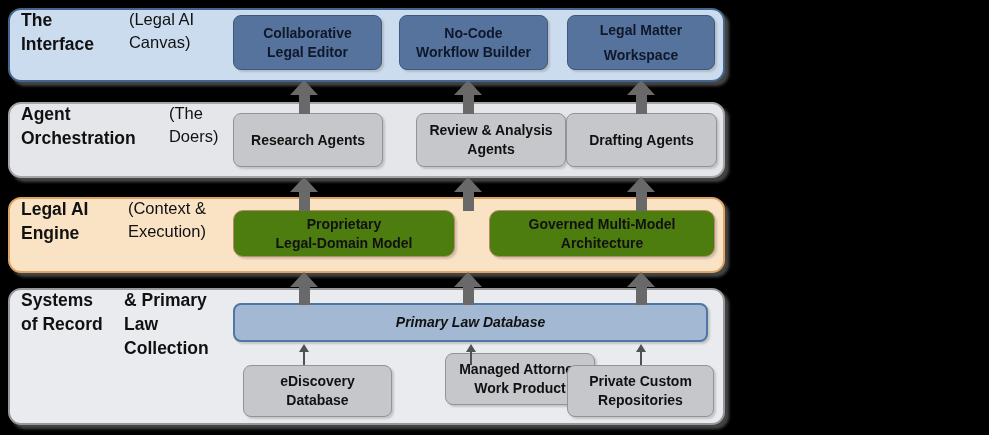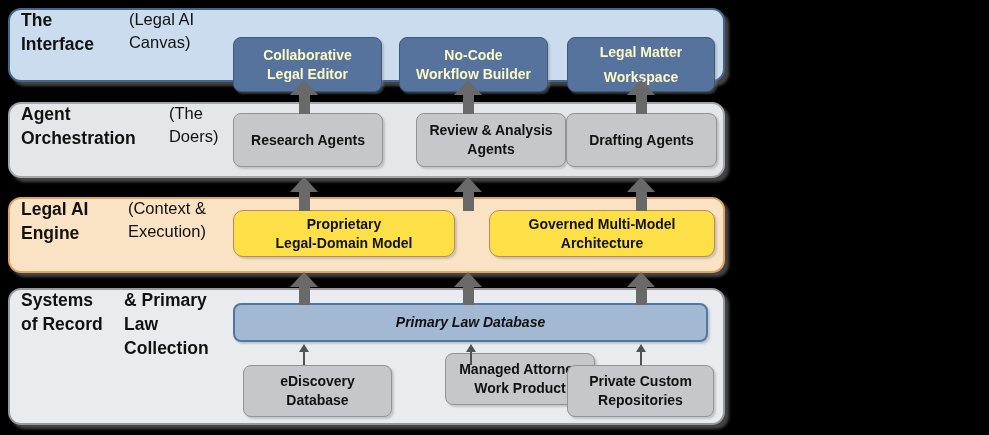--- a/index.html
+++ b/index.html
@@ -38,23 +38,23 @@
   .node{
     position:absolute;
     box-sizing:border-box;
     display:flex;flex-direction:column;align-items:center;justify-content:center;
     text-align:center;
     font-size:14px;font-weight:bold;line-height:19px;
     border-radius:8px;
     z-index:2;
     box-shadow:2px 2px 2px rgba(140,140,140,0.4);
   }
-  .node-blue{background:#55739c;border:1.5px solid #3c5a7e;color:#fef9c3;margin-top:22px;}
+  .node-blue{background:#55739c;border:1.5px solid #3c5a7e;color:#0f172a;}
   .node-gray{background:#c5c7ca;border:1px solid #919395;color:#111;}
-  .node-tan{background:#fde047;border:1px solid #b98a5f;color:#111;border-radius:10px;}
+  .node-tan{background:#4d7c0f;border:1px solid #b98a5f;color:#111;border-radius:10px;}
   .node-bar{background:#a2b8d3;border:2px solid #4e77a3;color:#111;}
 
   .thick-arrow{
     position:absolute;width:28px;
     display:flex;flex-direction:column;align-items:center;
     z-index:4;
   }
   .thick-arrow .head{
     width:0;height:0;
     border-left:14px solid transparent;

